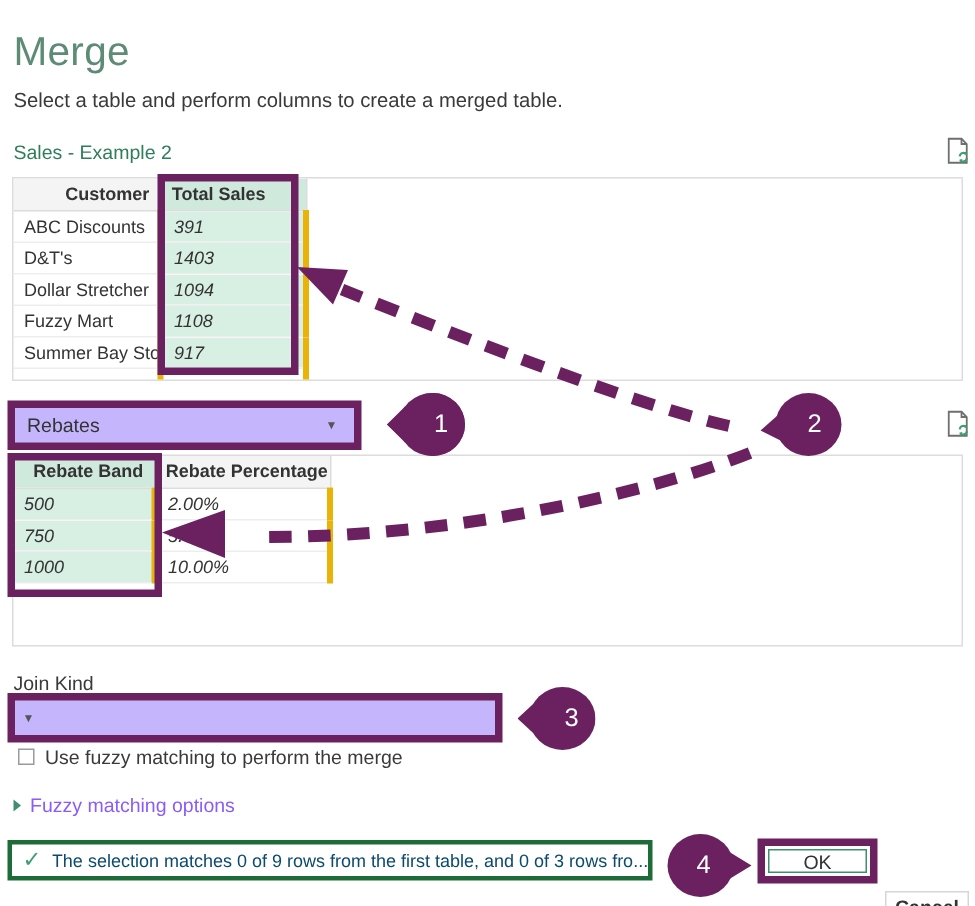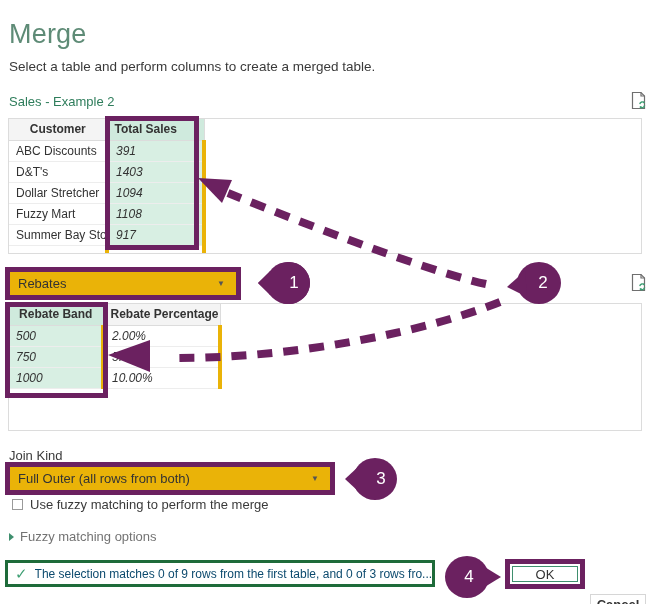--- a/index.html
+++ b/index.html
@@ -36,21 +36,21 @@
     overflow:hidden;
   }
 
   
   table.grid{border-collapse:collapse;table-layout:fixed;}
   table.grid th{
     font-size:12px;font-weight:bold;color:#333;
     background:#f4f4f4;
     border-right:1px solid #dcdcdc;
     border-bottom:1px solid #dcdcdc;
-    padding:3px 7px;text-align:center;height:21px;box-sizing:border-box;
+    padding:3px 7px;text-align:right;height:21px;box-sizing:border-box;
     white-space:nowrap;overflow:hidden;
   }
   table.grid td{
     font-size:12px;color:#333;
     border-right:4px solid #eab308;
     border-bottom:1px solid #ededed;
     padding:3px 7px;height:21px;box-sizing:border-box;
     white-space:nowrap;overflow:hidden;
   }
   table.grid td.num{text-align:left;font-style:italic;}
@@ -62,42 +62,42 @@
     position:absolute;
     border:5px solid #6b2160;
     box-sizing:border-box;
     pointer-events:none;
   }
 
   
   .ddwrap{position:absolute;box-sizing:border-box;}
   .dd{
     position:absolute;left:0;top:0;right:0;bottom:0;
-    border:1px solid #c8c8c8;background:#eab308;box-sizing:border-box;
+    border:1px solid #c8c8c8;background:#c4b5fd;box-sizing:border-box;
     display:flex;align-items:center;
   }
   .dd .val{font-size:13px;color:#333;padding-left:8px;flex:1;white-space:nowrap;overflow:hidden;}
   .dd .caret{
     width:18px;text-align:center;color:#555;font-size:8px;line-height:1;margin-right:6px;
   }
 
   
   .cbrow{position:absolute;display:flex;align-items:center;}
   .cbox{
     width:11px;height:11px;border:1px solid #9a9a9a;background:#fff;
     box-sizing:border-box;margin-right:7px;flex:0 0 auto;
   }
   .cblabel{font-size:13px;color:#3a3a3a;white-space:nowrap;}
   .exprow{position:absolute;display:flex;align-items:center;}
   .extri{
     width:0;height:0;border-left:5px solid #3f8f6e;
     border-top:4px solid transparent;border-bottom:4px solid transparent;
     margin-right:6px;flex:0 0 auto;
   }
-  .exlabel{font-size:13px;color:#737373;white-space:nowrap;}
+  .exlabel{font-size:13px;color:#8b5cf6;white-space:nowrap;}
   .joinlabel{
     position:absolute;left:9px;top:448px;font-size:13px;color:#3a3a3a;
   }
 
   
   .statusbar{
     position:absolute;left:5px;top:560px;width:430px;height:27px;
     border:3px solid #1e6b3a;background:#fff;box-sizing:border-box;
     display:flex;align-items:center;
   }
@@ -230,21 +230,20 @@
           <td class="num">10.00%</td>
         </tr>
       </tbody>
     </table>
   </div>
   <div class="selbox" style="left:5px;top:302px;width:103px;height:96px;"></div>
 
   <div class="joinlabel">Join Kind</div>
   <div class="ddwrap" style="left:9px;top:466px;width:322px;height:25px;">
     <div class="dd">
-      <span class="val">Full Outer (all rows from both)</span>
       <span class="caret">▼</span>
     </div>
   </div>
   <div class="selbox" style="left:5px;top:462px;width:330px;height:33px;"></div>
 
   <div class="cbrow" style="left:12px;top:497px;">
     <span class="cbox"></span>
     <span class="cblabel">Use fuzzy matching to perform the merge</span>
   </div>
 

